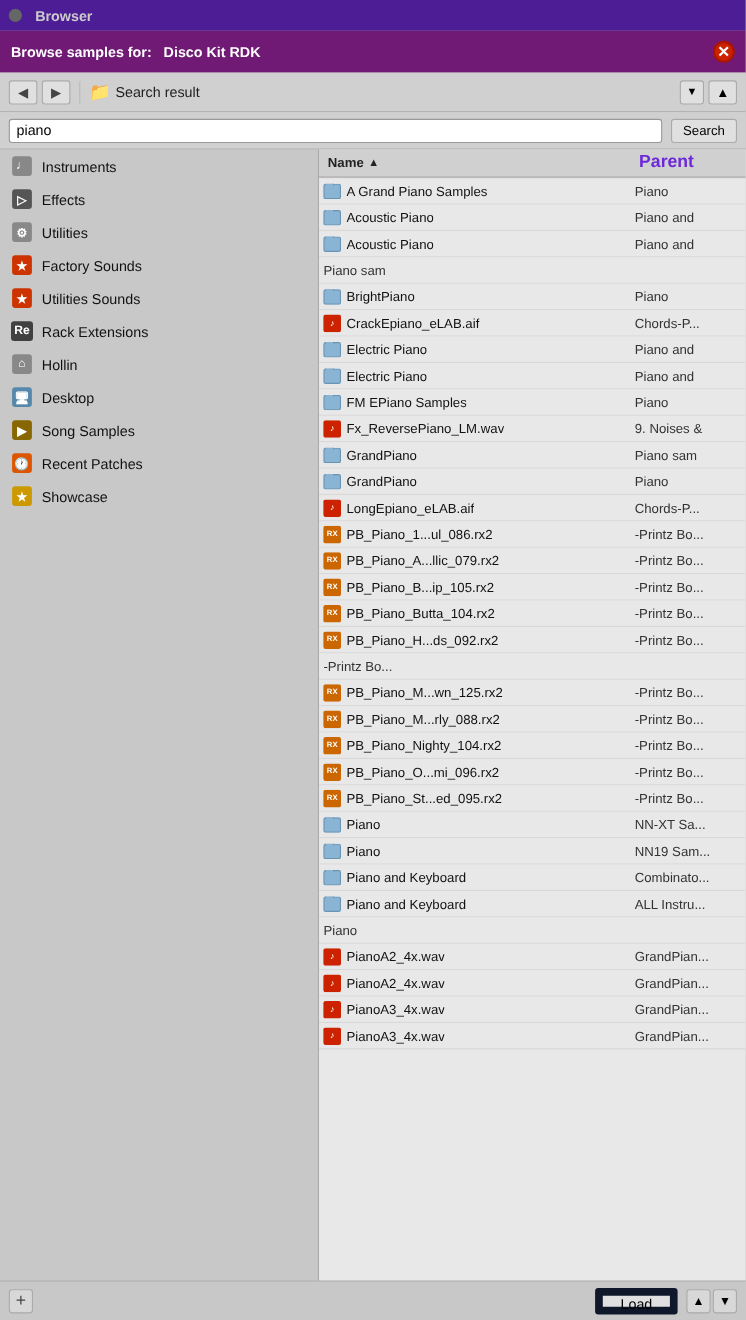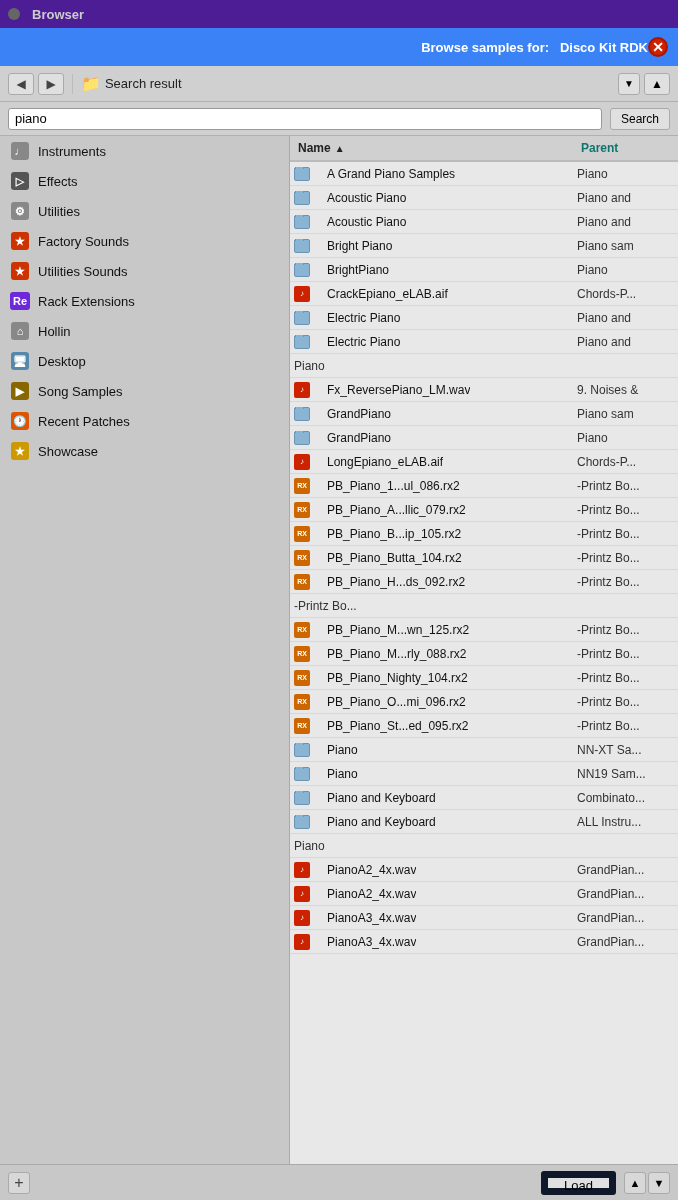--- a/index.html
+++ b/index.html
@@ -29,25 +29,25 @@
     .title-bar-title {
       color: #ccc;
       font-size: 13px;
       font-weight: 600;
       margin-left: 4px;
     }
 
     
     .orange-header {
       height: 38px;
-      background: #3b82f6;
+      background: #701a75;
       display: flex;
       align-items: center;
       padding: 0 10px;
-      justify-content: flex-end;
+      justify-content: space-between;
     }
     .orange-header-text {
       color: white;
       font-size: 13px;
     }
     .orange-header-text span {
       font-weight: bold;
     }
     .close-btn {
       width: 20px; height: 20px;
@@ -201,23 +201,23 @@
       font-size: 12px;
       font-weight: 600;
       color: #222;
       display: flex;
       align-items: center;
       gap: 4px;
     }
     .col-parent {
       width: 105px;
       padding: 0 8px;
-      font-size: 12px;
+      font-size: 16px;
       font-weight: 600;
-      color: #0f766e;
+      color: #6d28d9;
       flex-shrink: 0;
     }
     .sort-arrow {
       font-size: 10px;
     }
 
     
     .file-list {
       flex: 1;
       overflow-y: scroll;
@@ -227,21 +227,21 @@
       display: flex;
       align-items: center;
       border-bottom: 1px solid #d8d8d8;
       cursor: pointer;
       background: #e8e8e8;
     }
     .file-row-name {
       flex: 1;
       display: flex;
       align-items: center;
-      gap: 17px;
+      gap: 5px;
       padding: 0 4px;
       overflow: hidden;
     }
     .file-row-name-text {
       font-size: 12px;
       color: #111;
       white-space: nowrap;
       overflow: hidden;
       text-overflow: ellipsis;
     }
@@ -409,21 +409,21 @@
         <span class="sidebar-item-label">Factory Sounds</span>
       </div>
       <div class="sidebar-item">
         <div class="sidebar-item-icon">
           <div style="width: 18px; height: 18px; border-radius: 3px; display: flex; align-items: center; justify-content: center; font-size: 11px; color: white; font-weight: bold; background: rgb(204, 51, 0);">★</div>
         </div>
         <span class="sidebar-item-label">Utilities Sounds</span>
       </div>
       <div class="sidebar-item">
         <div class="sidebar-item-icon">
-          <div style="width: 38px; height: 18px; border-radius: 3px; display: flex; align-items: center; justify-content: center; font-size: 11px; color: white; font-weight: bold; background: #6d28d9;">Re</div>
+          <div style="width: 38px; height: 18px; border-radius: 3px; display: flex; align-items: center; justify-content: center; font-size: 11px; color: white; font-weight: bold; background: #404040;">Re</div>
         </div>
         <span class="sidebar-item-label">Rack Extensions</span>
       </div>
       <div class="sidebar-item">
         <div class="sidebar-item-icon">
           <div style="width: 18px; height: 18px; border-radius: 3px; display: flex; align-items: center; justify-content: center; font-size: 11px; color: white; font-weight: bold; background: rgb(136, 136, 136);">⌂</div>
         </div>
         <span class="sidebar-item-label">Hollin</span>
       </div>
       <div class="sidebar-item">
@@ -478,24 +478,20 @@
           <div class="file-row-parent">Piano and</div>
         </div>
         <div class="file-row">
           <div class="file-row-name">
             <div class="folder-icon"></div>
             <span class="file-row-name-text">Acoustic Piano</span>
           </div>
           <div class="file-row-parent">Piano and</div>
         </div>
         <div class="file-row">
-          <div class="file-row-name">
-            <div class="folder-icon"></div>
-            <span class="file-row-name-text">Bright Piano</span>
-          </div>
           <div class="file-row-parent">Piano sam</div>
         </div>
         <div class="file-row">
           <div class="file-row-name">
             <div class="folder-icon"></div>
             <span class="file-row-name-text">BrightPiano</span>
           </div>
           <div class="file-row-parent">Piano</div>
         </div>
         <div class="file-row">
@@ -513,20 +509,24 @@
           <div class="file-row-parent">Piano and</div>
         </div>
         <div class="file-row">
           <div class="file-row-name">
             <div class="folder-icon"></div>
             <span class="file-row-name-text">Electric Piano</span>
           </div>
           <div class="file-row-parent">Piano and</div>
         </div>
         <div class="file-row">
+          <div class="file-row-name">
+            <div class="folder-icon"></div>
+            <span class="file-row-name-text">FM EPiano Samples</span>
+          </div>
           <div class="file-row-parent">Piano</div>
         </div>
         <div class="file-row">
           <div class="file-row-name">
             <div class="audio-icon">♪</div>
             <span class="file-row-name-text">Fx_ReversePiano_LM.wav</span>
           </div>
           <div class="file-row-parent">9. Noises &amp;</div>
         </div>
         <div class="file-row">

